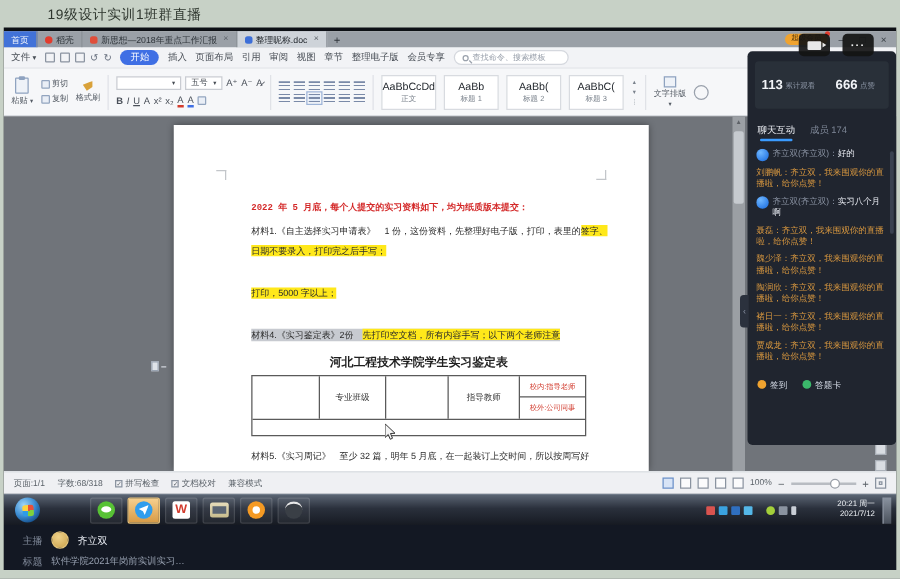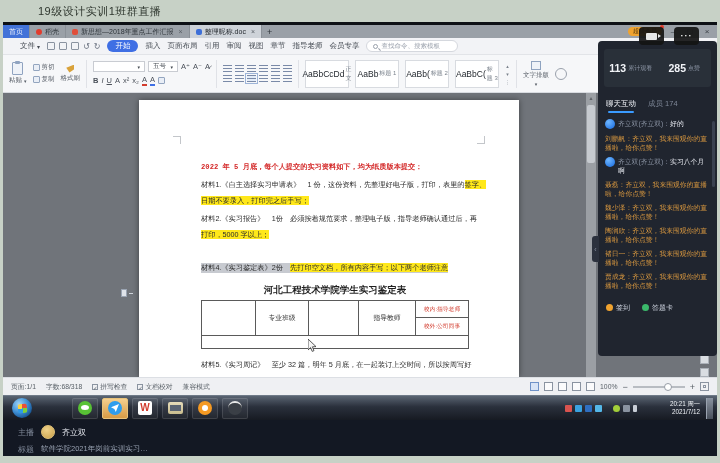--- a/index.html
+++ b/index.html
@@ -20,21 +20,21 @@
   .tab-ico { width:6px; height:6px; border-radius:2px; flex:0 0 auto; }
   .tab-ico.red { background:#e04e3a; } .tab-ico.blue { background:#3d6fd8; } .tab-ico.docer { border-radius:50%; background:#e23c2e; }
   .tab-close { font-size:7px; color:#5a6067; margin-left:2px; }
   #tab-plus { padding:0 5px; display:flex; align-items:center; color:#2f353b; font-size:9px; }
   #tab-right { margin-left:auto; display:flex; align-items:center; gap:5px; padding-right:4px; }
   #member-badge { position:relative; background:#f0a32f; color:#55380a; font-size:6px; line-height:9px; border-radius:5px; padding:0 5px; }
   #member-badge::after { content:""; position:absolute; right:-2px; top:-2px; width:4px; height:4px; border-radius:50%; background:#e23c2e; }
   .winctl { font-size:8px; color:#3a4047; width:12px; text-align:center; }
 
   
-  #menubar { position:absolute; left:0; top:13px; width:714px; height:17px; background:#f2f3f6; border-bottom:1px solid #e2e4e8; display:flex; align-items:center; font-size:7.5px; color:#474d55; gap:7px; padding:0 17px; }
+  #menubar { position:absolute; left:0; top:13px; width:714px; height:17px; background:#f2f3f6; border-bottom:1px solid #e2e4e8; display:flex; align-items:center; font-size:7.5px; color:#474d55; gap:7px; padding:0 6px; }
   #file-menu { display:flex; align-items:center; gap:2px; }
   .qat { display:flex; align-items:center; gap:4px; color:#6a7280; }
   .qat .qico { width:8px; height:8px; border:1px solid #8a93a0; border-radius:1px; }
   .qat .qarrow { font-size:8px; border:none; width:auto; height:auto; }
   #start-pill { background:#3f6fe4; color:#fff; border-radius:8px; padding:1px 8px; font-size:7.5px; }
   .menu-item { white-space:nowrap; }
   #cmd-search { display:flex; align-items:center; gap:3px; border:1px solid #d5d8de; background:#fff; border-radius:8px; height:12px; padding:0 6px; color:#9aa1ac; font-size:6.5px; min-width:92px; }
   .lens { width:5px; height:5px; border:1px solid #9aa1ac; border-radius:50%; position:relative; }
   .lens::after { content:""; position:absolute; left:4px; top:4px; width:3px; height:1px; background:#9aa1ac; transform:rotate(45deg); }
 
@@ -49,21 +49,21 @@
   .mico { width:7px; height:7px; border:1px solid #93a5bf; border-radius:1px; background:#e9eef6; }
   .fmt-brush { width:8px; height:8px; background:#d9a23a; clip-path:polygon(0 40%,100% 0,100% 60%,40% 100%); }
   .font-col,.para-col { display:flex; flex-direction:column; gap:3px; }
   .frow { display:flex; align-items:center; gap:3px; }
   .fbox { border:1px solid #c9ccd2; background:#fff; height:11px; display:flex; align-items:center; padding:0 4px; gap:4px; color:#454b52; }
   .glyph { font-size:7.5px; color:#4a5059; }
   .glyph.b { font-weight:bold; } .glyph.i { font-style:italic; } .glyph.u { text-decoration:underline; }
   .glyph.red-a { border-bottom:2px solid #d23c2e; } .glyph.blue-a { border-bottom:2px solid #3f6fe4; }
   .mini-lines { width:9px; height:7px; background:repeating-linear-gradient(to bottom,#7a8aa8 0 1px,transparent 1px 3px); }
   .mini-lines.sel { outline:1px solid #9db4d8; outline-offset:1px; background-color:#e3ecf8; }
-  .style-cell { width:44px; height:28px; background:#fff; border:1px solid #d8dbe0; display:flex; align-items:center; justify-content:center; gap:1px; }
+  .style-cell { width:44px; height:28px; background:#fff; border:1px solid #d8dbe0; display:flex; flex-direction:column; align-items:center; justify-content:center; gap:1px; }
   .style-sample { font-size:8.5px; color:#23282e; line-height:10px; white-space:nowrap; }
   .style-cell:nth-child(2) .style-sample { font-size:11px; font-weight:bold; }
   .style-name { font-size:6px; color:#7a828c; }
   .gallery-scroll { display:flex; flex-direction:column; gap:2px; align-items:center; justify-content:center; color:#7a828c; font-size:5px; }
   .layout-col { display:flex; flex-direction:column; align-items:center; gap:1px; color:#565d66; }
   .layout-ico { width:10px; height:9px; border:1px solid #8fa3c0; position:relative; background:#eef2f8; }
   .find-circle { width:12px; height:12px; border:1px solid #9aa1ac; border-radius:50%; }
 
   
   #docarea { position:absolute; left:0; top:68px; width:714px; height:284px; background:#70747a; overflow:hidden; }
@@ -220,21 +220,21 @@
         <span class="qarrow">↺</span>
         <span class="qarrow">↻</span>
       </span>
       <span id="start-pill">开始</span>
       <span class="menu-item">插入</span>
       <span class="menu-item">页面布局</span>
       <span class="menu-item">引用</span>
       <span class="menu-item">审阅</span>
       <span class="menu-item">视图</span>
       <span class="menu-item">章节</span>
-      <span class="menu-item">指导老师</span>
+      <span class="menu-item">整理电子版</span>
       <span class="menu-item">会员专享</span>
       <span id="cmd-search">
           <span class="lens"></span>
           <span>查找命令、搜索模板</span>
         </span>
     </div>
 
     <div id="ribbon">
       <div class="clip-col">
         <div class="clipboard"></div>
@@ -334,21 +334,20 @@
       <div class="find-circle"></div>
     </div>
 
     <div id="docarea">
       <div id="page">
         <div class="cropmark tl"></div>
         <div class="cropmark tr"></div>
         <div class="dline red-bold" style="top:62px;font-family:Liberation Mono, monospace;">2022 年 5 月底，每个人提交的实习资料如下，均为纸质版本提交：</div>
         <div class="dline" style="top:80px;"><span>材料1.《自主选择实习申请表》　1 份，这份资料，先整理好电子版，打印，表里的</span><span class="hl">签字、</span></div>
         <div class="dline" style="top:96px;"><span class="hl">日期不要录入，打印完之后手写；</span></div>
-        <div class="dline" style="top:114px;"><span>材料2.《实习报告》　1份　必须按着规范要求，整理电子版，指导老师确认通过后，再</span></div>
         <div class="dline" style="top:130px;"><span class="hl">打印，5000 字以上；</span></div>
         <div class="dline sel" style="top:163px;"><span>材料4.《实习鉴定表》2份　</span><span class="hl">先打印空文档，所有内容手写；以下两个老师注意</span></div>
         <div id="doc-table-title">河北工程技术学院学生实习鉴定表</div>
         <div id="doc-table">
           <div class="trow1">
             <div class="tcell tc1"></div>
             <div class="tcell tc2">专业班级</div>
             <div class="tcell tc3"></div>
             <div class="tcell tc4">指导教师</div>
             <div class="tcell tc5">
@@ -416,21 +415,21 @@
   </div>
 
   <div id="chat-panel">
     <div id="chat-handle">‹</div>
     <div id="stats-card">
       <div class="stat">
         <span class="num">113</span>
         <span class="lbl">累计观看</span>
       </div>
       <div class="stat">
-        <span class="num">285</span>
+        <span class="num">666</span>
         <span class="lbl">点赞</span>
       </div>
     </div>
     <div id="chat-tabs">
       <span id="tab-chat">聊天互动</span>
       <span id="tab-members">成员 174</span>
     </div>
     <div id="messages">
       <div class="msg user">
           <span class="av"></span>

